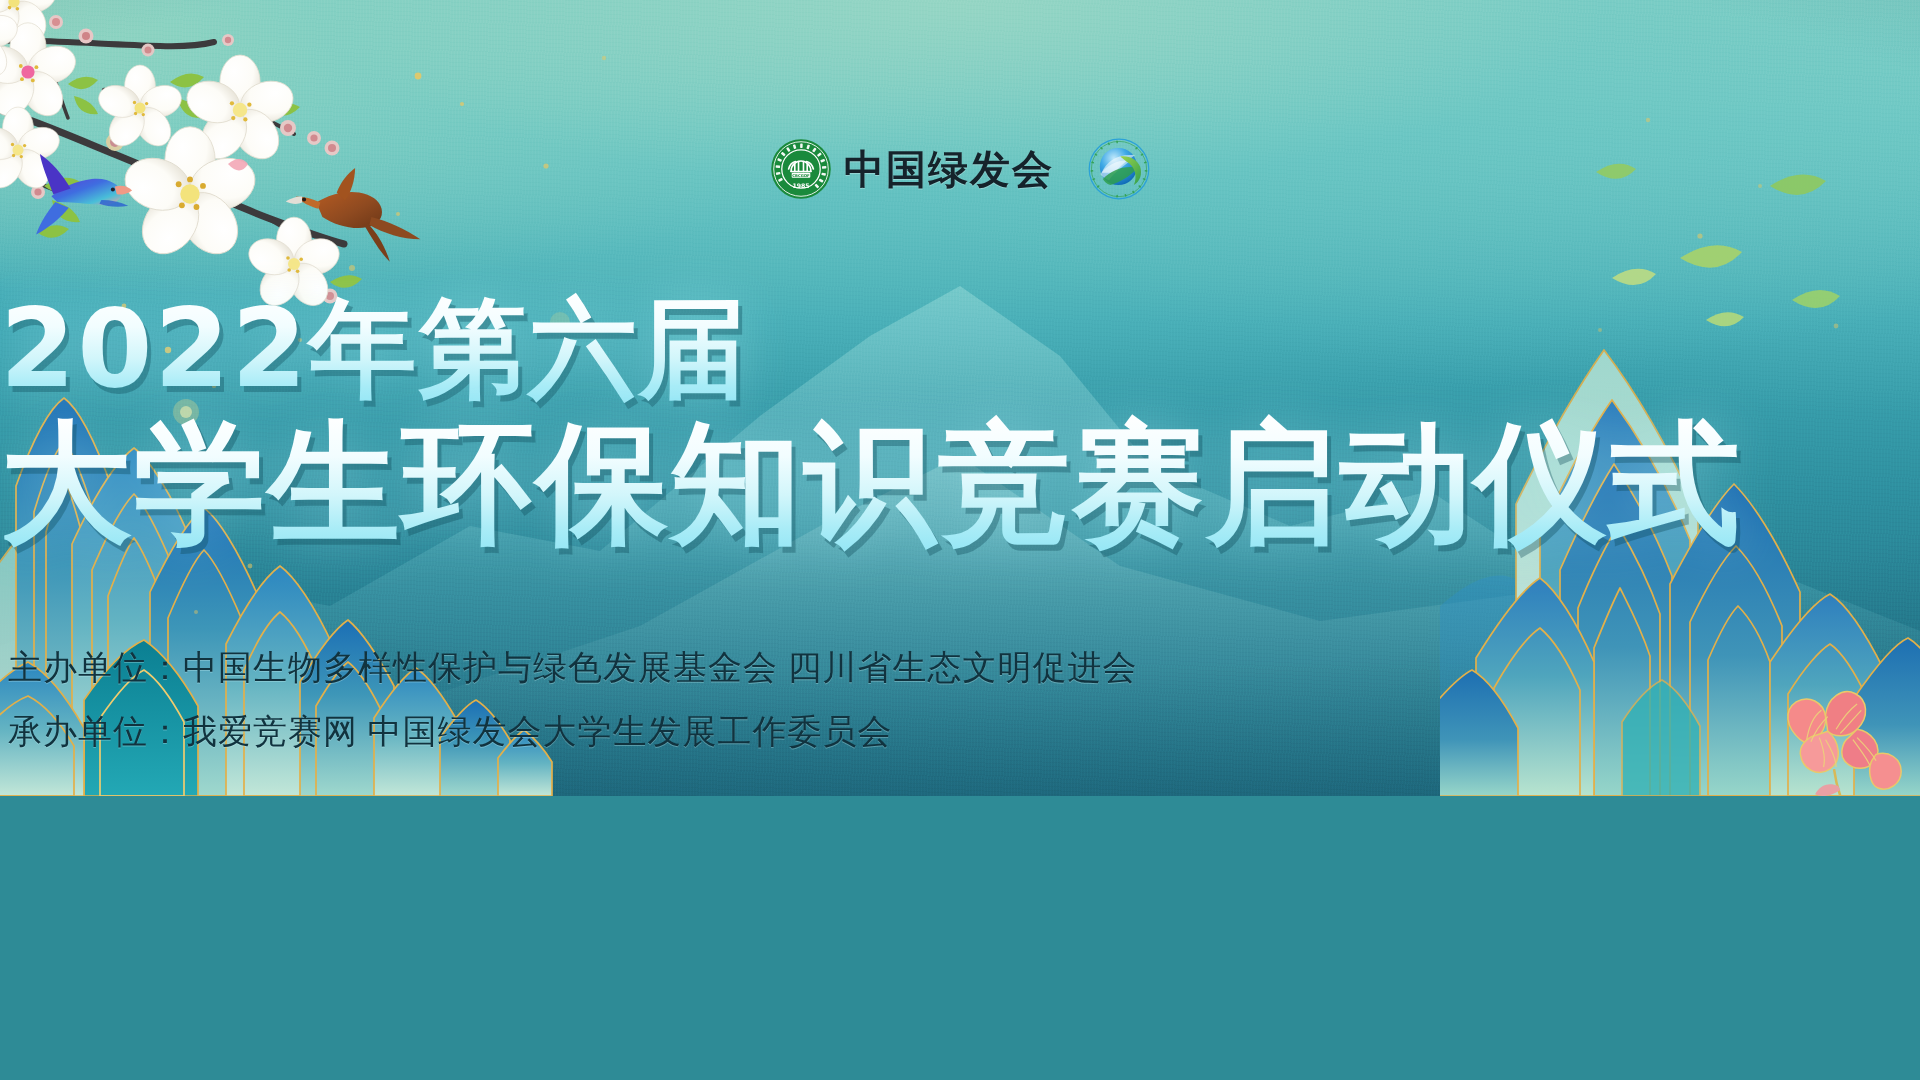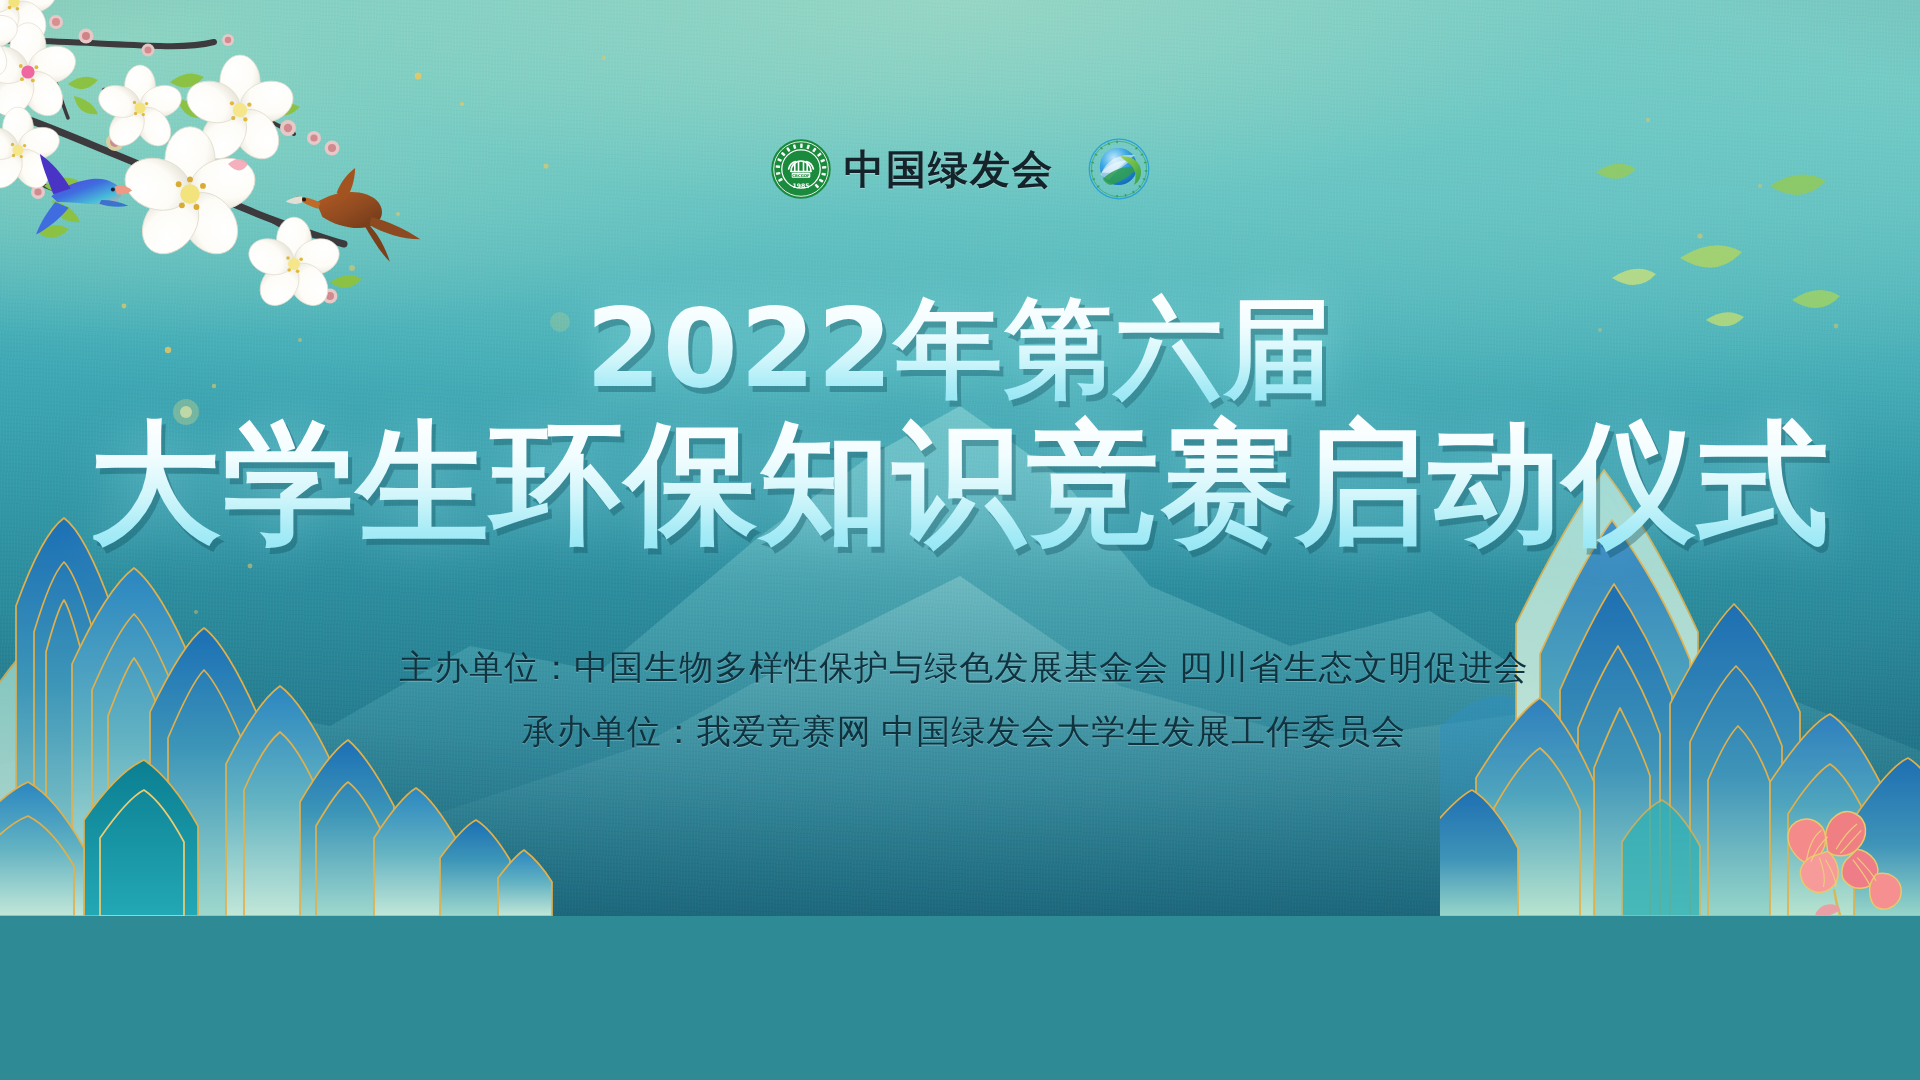--- a/index.html
+++ b/index.html
@@ -6,21 +6,21 @@
   * { margin:0; padding:0; box-sizing:border-box; }
   html,body { width:1920px; height:1080px; overflow:hidden; }
   body {
     font-family:"Liberation Serif","DejaVu Serif",serif;
     background:#2e8b96;
   }
 
   
   .poster{
     position:relative;
-    width:1920px;height:916px;
+    width:1920px;height:796px;
     overflow:hidden;
     background:
       radial-gradient(120% 85% at 50% 0%,   rgba(150,214,196,.95) 0%, rgba(110,200,196,.55) 28%, rgba(60,160,175,0) 62%),
       radial-gradient(80% 60% at 8% 4%,     rgba(168,221,190,.85) 0%, rgba(120,200,190,0) 55%),
       radial-gradient(95% 70% at 100% 10%,  rgba(120,205,198,.55) 0%, rgba(80,175,185,0) 60%),
       linear-gradient(180deg,#8ed3c6 0%, #63c2c2 16%, #3fa8b4 40%, #2e8f9f 62%, #25798d 82%, #1f6b80 100%);
   }
   
   .grain{
     position:absolute;inset:0;pointer-events:none;
@@ -48,39 +48,39 @@
   .org-name{
     font-family:"Liberation Serif","DejaVu Serif",serif;
     font-size:40px;font-weight:700;letter-spacing:2px;
     color:#15232b;
     text-shadow:0 1px 0 rgba(255,255,255,.28);
     white-space:nowrap;
   }
 
   
   .title-wrap{
-    position:absolute;left:0;right:0;top:292px;text-align:center;z-index:7;
+    position:absolute;left:0;right:0;top:292px;z-index:7;
   }
   .title-line{
     font-family:"DejaVu Sans","Liberation Sans",sans-serif;
     font-weight:700;
     line-height:1.06;
     letter-spacing:2px;
     background:linear-gradient(180deg,#ffffff 0%,#f2fdff 30%,#d2f6fb 58%,#a9ecf7 82%,#93e6f5 100%);
     -webkit-background-clip:text;background-clip:text;
     color:transparent;-webkit-text-fill-color:transparent;
     filter:drop-shadow(4px 6px 0 rgba(12,70,86,.34)) drop-shadow(0 0 26px rgba(190,245,255,.35));
     white-space:nowrap;
   }
   .title-1{ font-size:108px; }
   .title-2{ font-size:132px; margin-top:8px; }
 
   
   .sub-wrap{
-    position:absolute;left:8px;right:0;top:645px;text-align:center;z-index:7;
+    position:absolute;left:8px;right:0;top:645px;text-align:left;z-index:7;
   }
   .sub-line{
     font-family:"Liberation Serif","DejaVu Serif",serif;
     font-size:34px;font-weight:400;letter-spacing:1px;
     color:#11333f;
     text-shadow:0 1px 0 rgba(205,245,248,.30);
     white-space:nowrap;
   }
   .sub-line + .sub-line{ margin-top:18px; }
 

